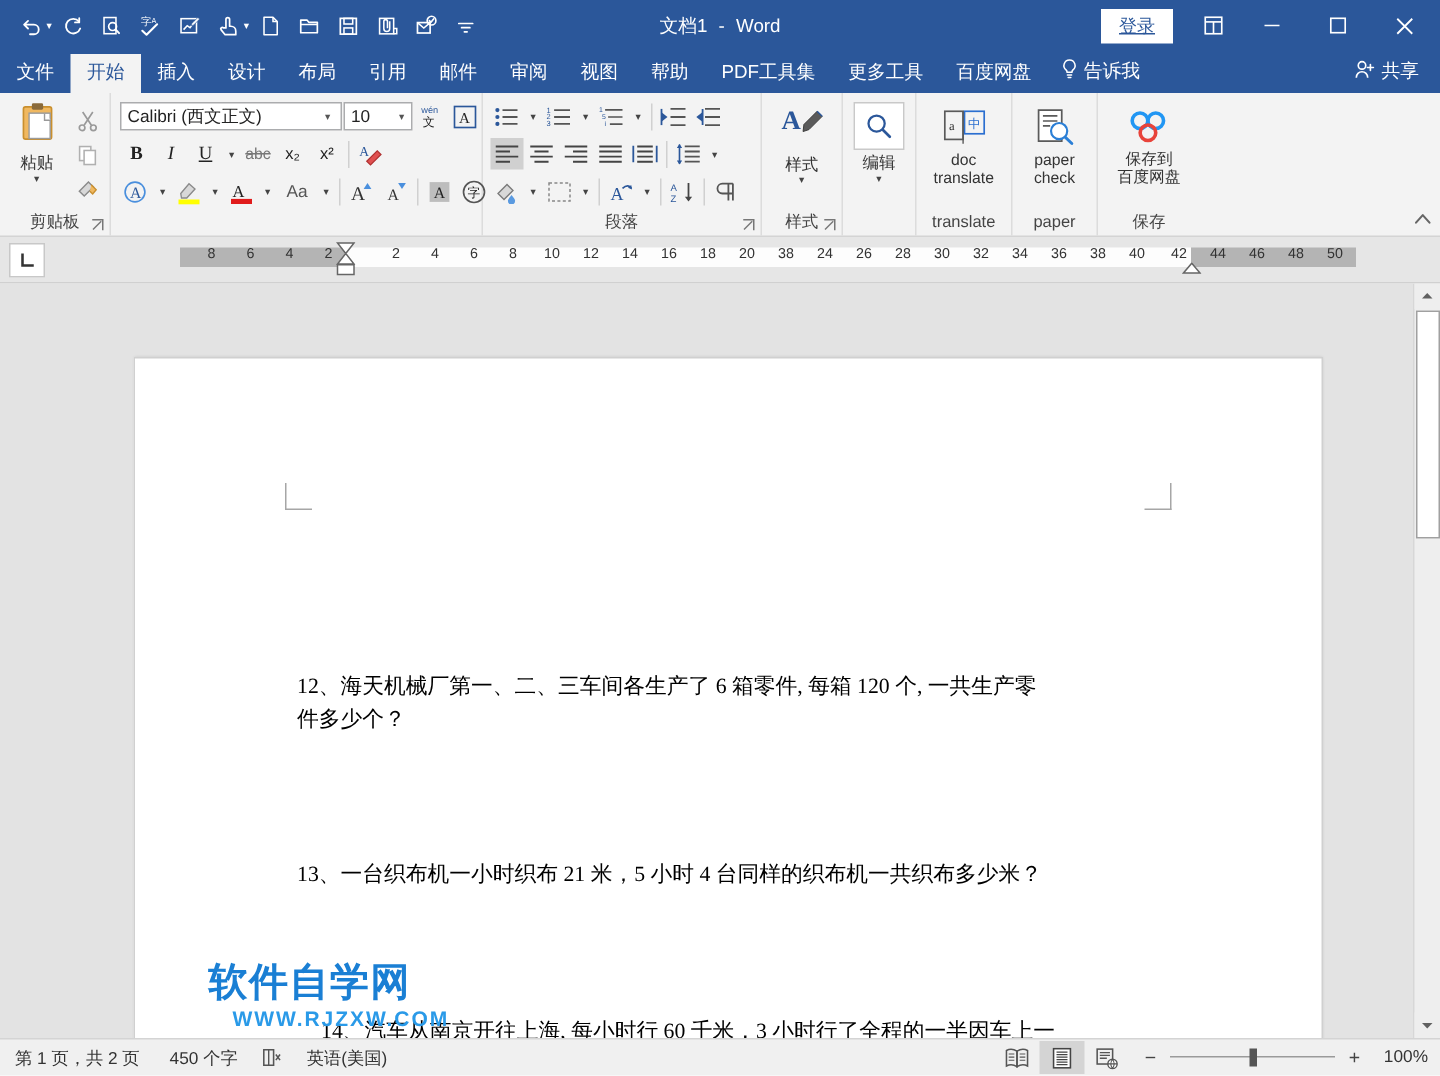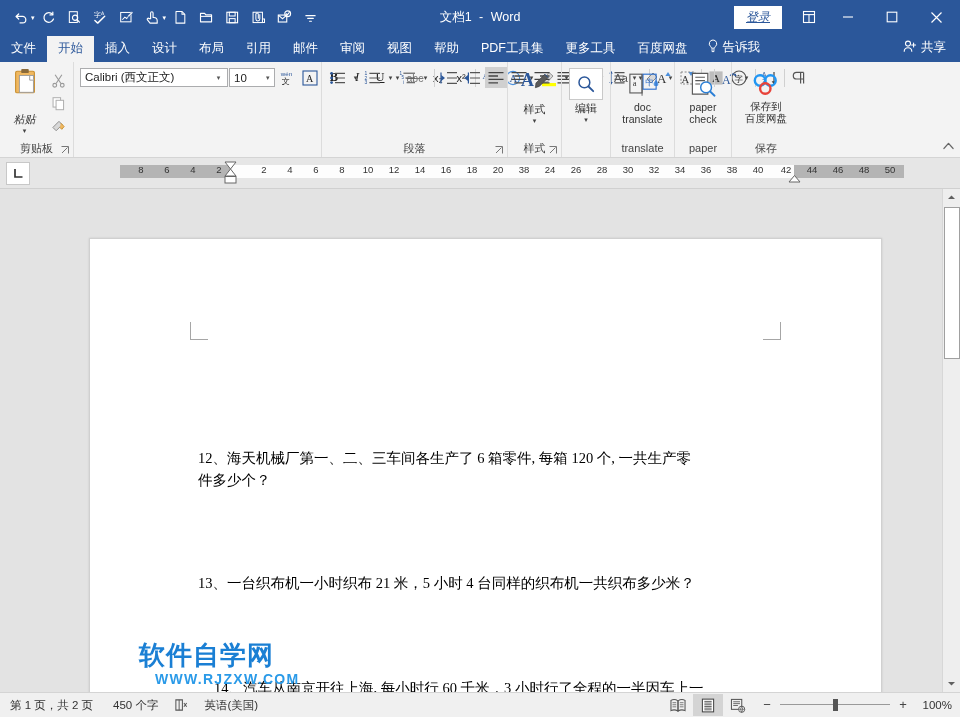--- a/index.html
+++ b/index.html
@@ -14,21 +14,21 @@
   
   .titlebar{height:34px;background:#2b579a;display:flex;align-items:center;flex:0 0 auto;position:relative;}
   .qat{display:flex;align-items:center;gap:0;padding-left:8px;}
   .qat-btn{width:26px;height:26px;display:flex;align-items:center;justify-content:center;color:#fff;cursor:pointer;}
   .qat-btn svg{display:block;}
   .qat-caret{font-size:7px;color:#fff;margin-left:-3px;margin-right:1px;line-height:1;}
   .win-title{position:absolute;left:0;right:0;text-align:center;color:#fff;font-size:12.5px;pointer-events:none;}
   .win-title span{margin:0 2px;}
   .title-right{margin-left:auto;display:flex;align-items:center;padding-right:2px;}
   .signin{background:#fff;color:#2b579a;font-size:12px;padding:3px 12px;margin-right:10px;cursor:pointer;}
-  .signin u{text-decoration:underline;font-style:italic;}
+  .signin u{text-decoration:underline;}
   .ribbon-display{width:34px;height:30px;display:flex;align-items:center;justify-content:center;color:#fff;cursor:pointer;}
   .wbtn{width:44px;height:32px;display:flex;align-items:center;justify-content:center;color:#fff;cursor:pointer;font-size:13px;}
 
   
   .tabbar{height:28px;background:#2b579a;display:flex;align-items:flex-end;flex:0 0 auto;position:relative;}
   .tab{color:#fff;font-size:12.5px;padding:5px 11px 6px 11px;cursor:pointer;line-height:1.2;}
   .tab.active{background:#f3f3f3;color:#2b579a;}
   .tellme{display:flex;align-items:center;gap:4px;color:#fff;font-size:12.5px;padding:5px 10px 6px 8px;cursor:pointer;}
   .tabbar .right{margin-left:auto;display:flex;align-items:center;}
   .share{display:flex;align-items:center;gap:4px;color:#ffffff;font-size:12.5px;padding:5px 14px 6px 6px;cursor:pointer;}
@@ -36,27 +36,27 @@
   
   .ribbon{height:95px;background:#f3f3f3;border-bottom:1px solid #d4d4d4;display:flex;flex:0 0 auto;position:relative;}
   .grp{display:flex;flex-direction:column;height:95px;position:relative;border-right:1px solid #dcdcdc;}
   .grp-body{flex:1;display:flex;align-items:flex-start;padding:4px 3px 0 3px;}
   .grp-label{height:17px;line-height:17px;text-align:center;font-size:11px;color:#444;position:relative;}
   .dlg{position:absolute;right:3px;bottom:2px;width:10px;height:10px;cursor:pointer;}
   .dlg svg{display:block;}
 
   
   .paste{display:flex;flex-direction:column;align-items:center;justify-content:flex-start;width:46px;cursor:pointer;padding-top:1px;}
-  .paste-label{font-size:11px;color:#333;margin-top:12px;font-style:italic;}
+  .paste-label{font-size:11px;color:#333;margin-top:1px;}
   .paste .car{font-size:7px;color:#444;line-height:6px;margin-top:1px;}
   .clip-small{display:flex;flex-direction:column;gap:1px;padding-top:3px;}
   .sbtn{width:24px;height:22px;display:flex;align-items:center;justify-content:center;cursor:pointer;}
 
   
-  .rows{display:flex;flex-direction:row;gap:2px;}
+  .rows{display:flex;flex-direction:column;gap:2px;}
   .row{display:flex;align-items:center;gap:1px;height:23px;}
   .combo{display:flex;align-items:center;border:1px solid #abacae;background:#fff;height:19px;box-sizing:border-box;}
   .combo .val{font-size:11.5px;padding:0 3px 0 4px;color:#222;white-space:nowrap;overflow:hidden;}
   .combo .car{width:13px;text-align:center;font-size:7px;color:#555;border-left:0;}
   .fontname{width:148px;}
   .fontname .val{width:124px;}
   .fontsize{width:46px;}
   .fontsize .val{width:26px;}
   .ib{width:22px;height:21px;display:flex;align-items:center;justify-content:center;cursor:pointer;font-size:12.5px;color:#222;}
   .ib.on{background:#d0d0d0;}

